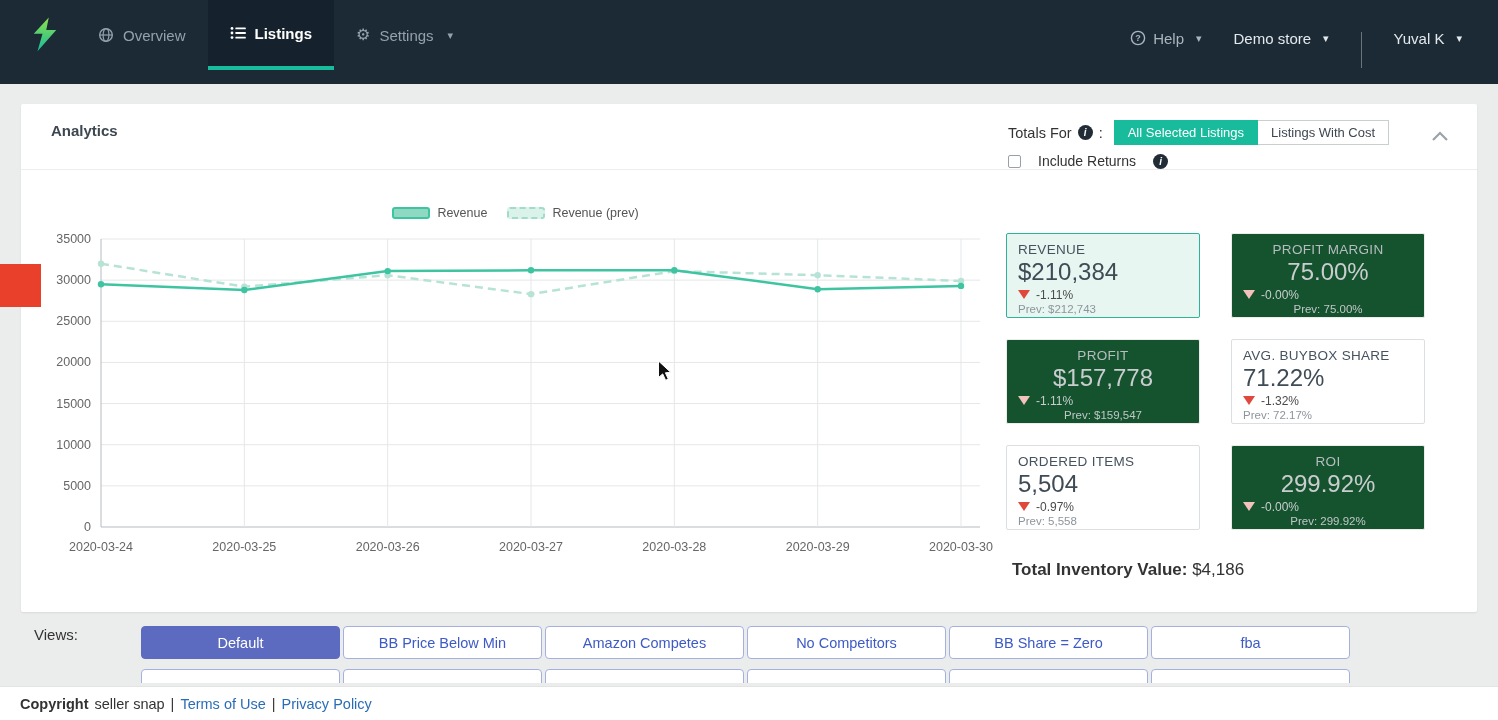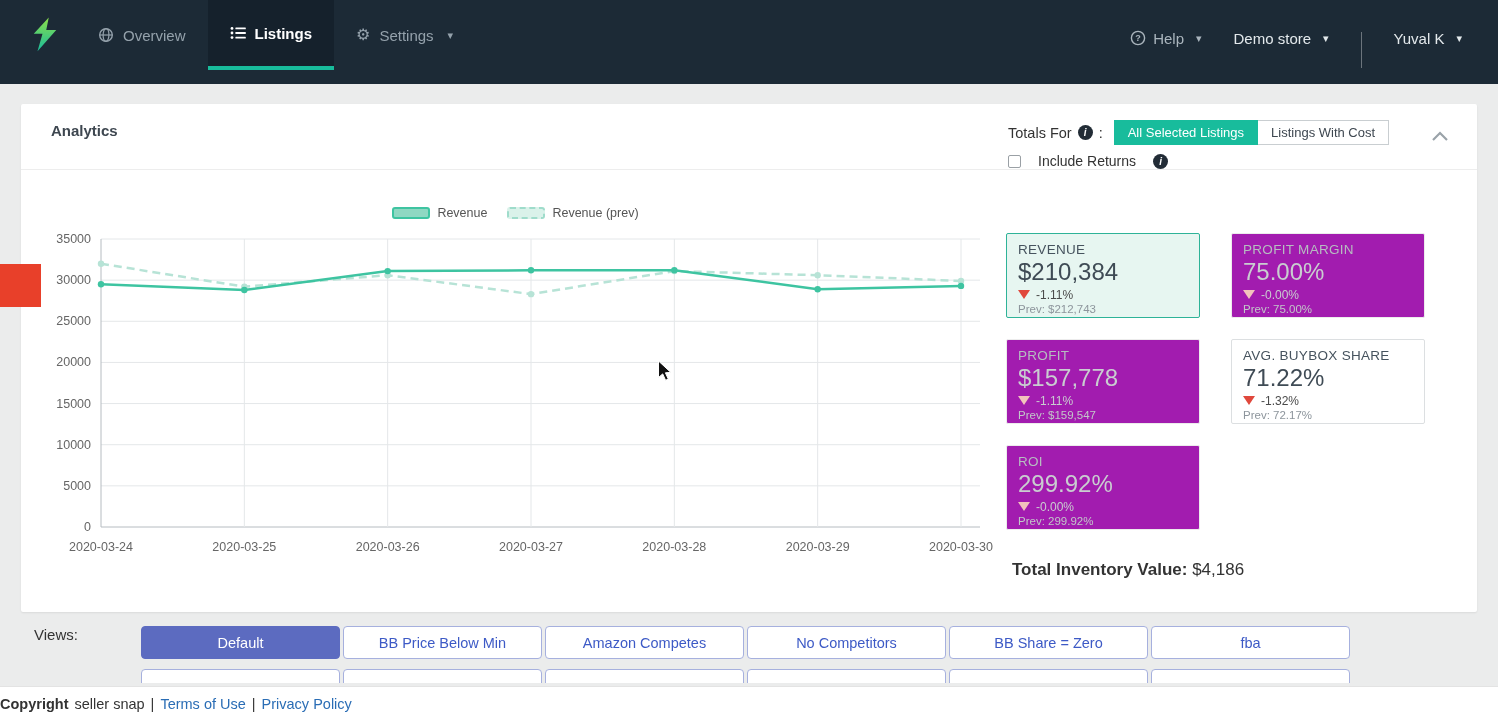--- a/index.html
+++ b/index.html
@@ -48,21 +48,21 @@
   .legend { display:flex; justify-content:center; gap:20px; align-items:center; margin-bottom:7px; }
   .legend-item { display:flex; align-items:center; gap:7px; font-size:12.5px; color:#555; cursor:pointer; }
   .sw { width:38px; height:12px; border-radius:3px; }
   .sw-cur { border:2px solid #3ec4a1; background:#8fd8c2; }
   .sw-prev { border:2px dashed #9fdccb; background:#daf2ea; }
 
   
   .stats-grid { position:absolute; top:63px; right:52px; display:grid; grid-template-columns:194px 194px; column-gap:31px; row-gap:21px; }
   .stat-card { width:194px; height:85px; border:1px solid #dcdfe1; background:#fff; border-radius:2px; padding:8px 11px 6px 11px; cursor:pointer; }
   .stat-card.selected { background:#e7f6f1; border:1px solid #2eb398; }
-  .stat-card.disabled { background:#a21caf; border:1px solid #ececec; }
+  .stat-card.disabled { background:#14532d; border:1px solid #ececec;text-align:center; }
   .stat-title { font-size:13.5px; color:#46535e; letter-spacing:.3px; }
   .stat-value { font-size:24px; color:#3f4b55; margin-top:1px; line-height:1.15; }
   .stat-change { display:flex; align-items:center; gap:6px; font-size:12px; color:#4a4a4a; margin-top:2px; }
   .tri-down { width:0; height:0; border-left:6px solid transparent; border-right:6px solid transparent; border-top:9px solid #e0483c; }
   .stat-prev { font-size:11.5px; color:#8d959c; margin-top:1px; }
   .stat-card.disabled .stat-title { color:#b6bcc0; }
   .stat-card.disabled .stat-value { color:#c9cdd0; }
   .stat-card.disabled .stat-change { color:#c9cdd0; }
   .stat-card.disabled .tri-down { border-top-color:#f2c3bc; }
   .stat-card.disabled .stat-prev { color:#c2c6c9; }
@@ -72,21 +72,21 @@
 
   
   .views-row { display:flex; align-items:flex-start; margin-top:14px; }
   .views-label { margin-left:13px; width:107px; font-size:15px; color:#333; }
   .view-btn { width:199px; height:33px; margin-right:3px; background:#fff; border:1.5px solid #a6b0de; border-radius:4px; color:#3d5ac6; font-size:14.5px; display:flex; align-items:center; justify-content:center; cursor:pointer; }
   .view-btn.active { background:#5c6bc0; border-color:#5c6bc0; color:#fff; }
   .views-row.partial { height:14px; overflow:hidden; margin-top:10px; align-items:flex-start; }
   .views-row.partial .view-btn { height:32px; }
 
   
-  .footer { position:absolute; bottom:0; left:0; right:0; height:34px; background:#fff; border-top:1px solid #e3e3e3; display:flex; align-items:center; font-size:14.5px; color:#333; gap:6px; z-index:6; }
+  .footer { position:absolute; bottom:0; left:0; right:0; height:34px; background:#fff; border-top:1px solid #e3e3e3; display:flex; align-items:center; padding-left:20px; font-size:14.5px; color:#333; gap:6px; z-index:6; }
   .footer a { color:#2a6db5; text-decoration:none; cursor:pointer; }
 
   
   .feedback-tab { position:absolute; left:0; top:264px; width:41px; height:43px; background:#e8402a; z-index:9; cursor:pointer; }
   .cursor { position:absolute; left:657px; top:360px; z-index:10; pointer-events:none; }
   svg text { font-family:"Liberation Sans", sans-serif; }
 </style>
 </head>
 <body>
 
@@ -274,20 +274,29 @@
           </div>
           <div class="stat-card">
             <div class="stat-title">AVG. BUYBOX SHARE</div>
             <div class="stat-value">71.22%</div>
             <div class="stat-change">
                 <span class="tri-down"></span>
                 <span>-1.32%</span>
               </div>
             <div class="stat-prev">Prev: 72.17%</div>
           </div>
+          <div class="stat-card">
+            <div class="stat-title">ORDERED ITEMS</div>
+            <div class="stat-value">5,504</div>
+            <div class="stat-change">
+                <span class="tri-down"></span>
+                <span>-0.97%</span>
+              </div>
+            <div class="stat-prev">Prev: 5,558</div>
+          </div>
           <div class="stat-card disabled">
             <div class="stat-title">ROI</div>
             <div class="stat-value">299.92%</div>
             <div class="stat-change">
                 <span class="tri-down"></span>
                 <span>-0.00%</span>
               </div>
             <div class="stat-prev">Prev: 299.92%</div>
           </div>
         </div>

